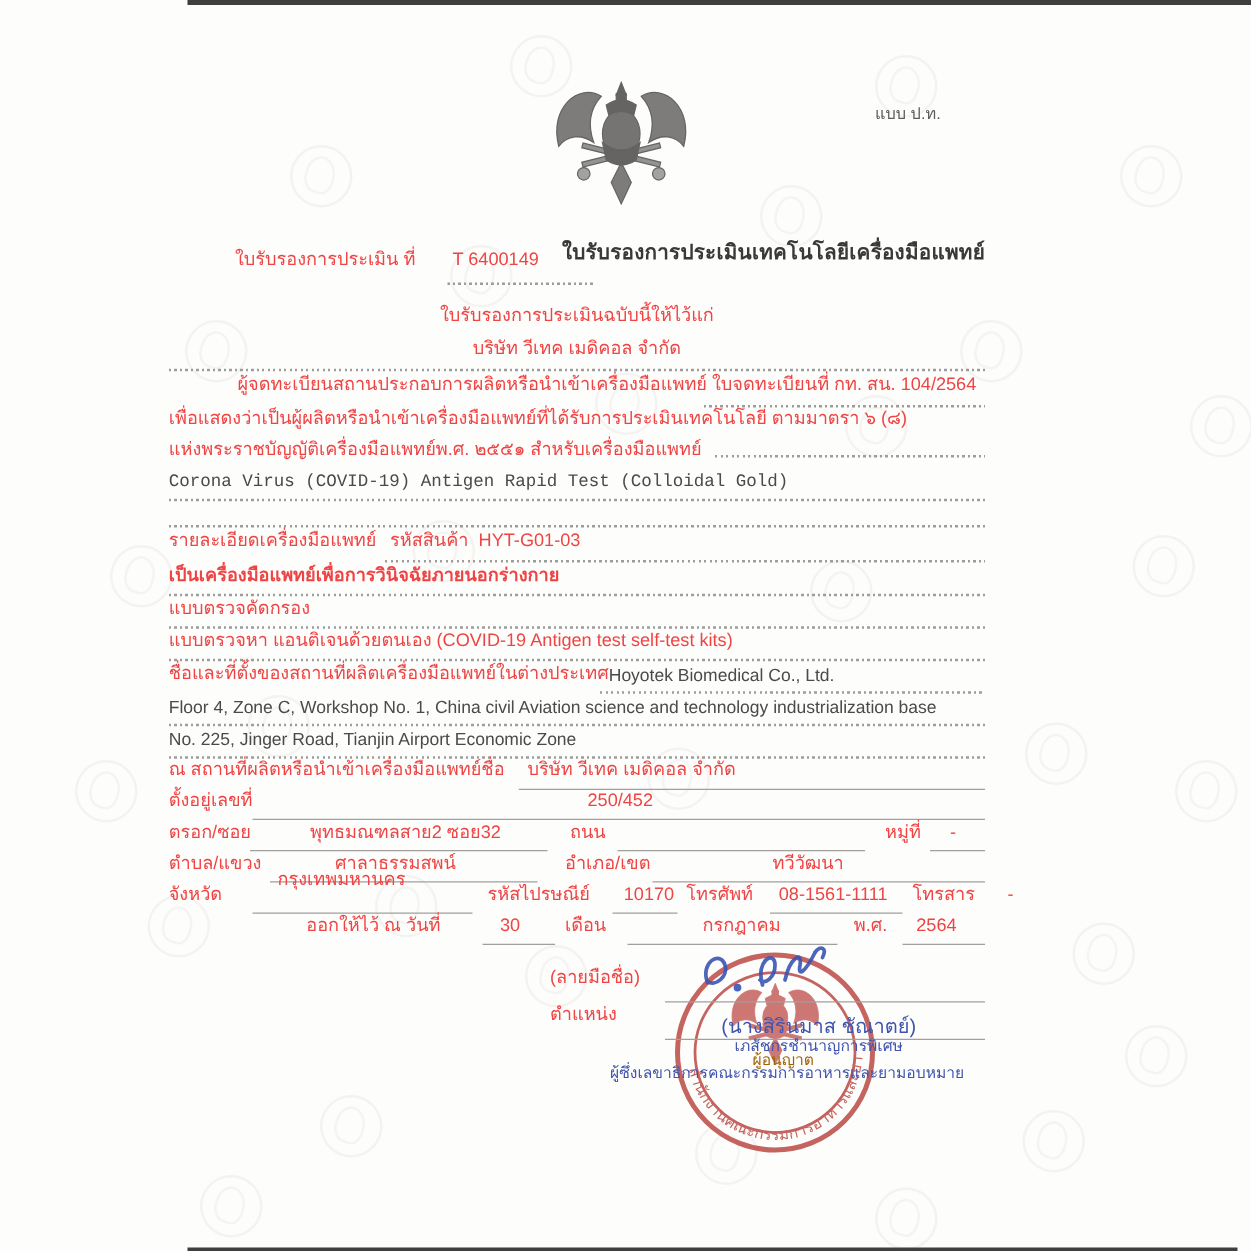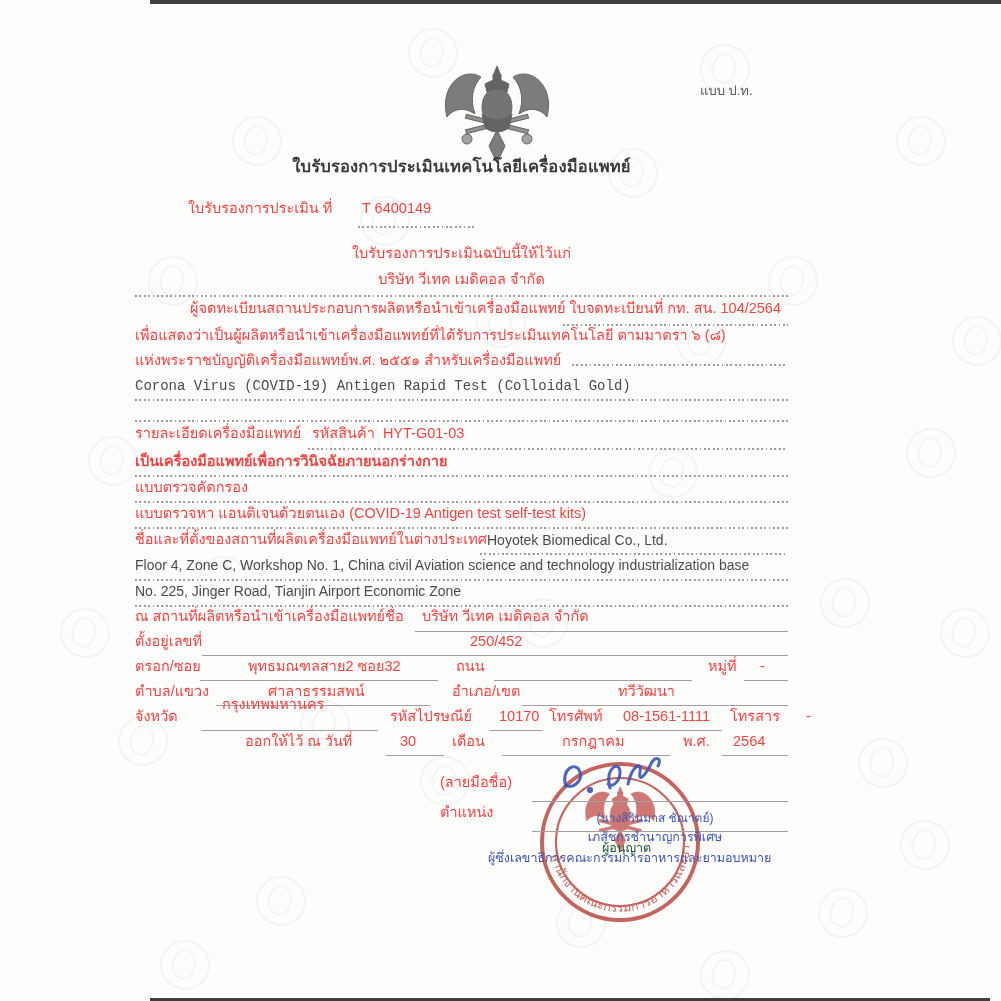--- a/index.html
+++ b/index.html
@@ -15,29 +15,29 @@
   .en{font-size:14px;color:#4a4a48;}
   .center{left:135px;width:653px;text-align:center;}
   .title{font-size:16.5px;font-weight:bold;color:#3a3937;letter-spacing:.2px;}
   
   .dl{position:absolute;height:2px;
       background:repeating-linear-gradient(90deg,#8d8c8a 0 1.8px,transparent 1.8px 4.4px);
       opacity:.85;}
   
   .sl{position:absolute;height:1px;background:#a39f9c;}
   .blue{color:#3f54ae;}
-  .red{color:#14532d;}
+  .red{color:#a16207;}
   .formcode{font-size:13px;color:#5c5b58;}
   .wm{position:absolute;width:46px;height:46px;border:2.5px solid rgba(90,80,80,0.055);
       border-radius:50%;}
   .wm::after{content:"";position:absolute;left:10px;top:7px;width:20px;height:26px;
       border:2px solid rgba(90,80,80,0.05);border-radius:50% 60% 40% 50%;
       transform:rotate(18deg);}
   .edge{position:absolute;background:#413f3e;}
-  .sig-name{font-size:12px;}
+  .sig-name{font-size:16px;}
   .sig-small{font-size:12.5px;}
   .stamp-wrap{position:absolute;left:528px;top:750px;width:184px;height:184px;}
   .sig-svg{position:absolute;left:552px;top:752px;width:140px;height:56px;}
 </style>
 </head>
 <body>
 
 <div class="page">
 
   <div class="edge" style="left:150px;top:0;width:851px;height:4px;"></div>
@@ -90,21 +90,21 @@
         <path d="M45 52 Q60 64 75 52 L72 66 Q60 74 48 66 Z"></path>
         <path d="M60 68 L52 84 L60 101 L68 84 Z" fill-opacity="0.85"></path>
         <rect x="28" y="60" width="64" height="4" transform="rotate(14 60 62)" fill-opacity="0.7"></rect>
         <rect x="28" y="60" width="64" height="4" transform="rotate(-14 60 62)" fill-opacity="0.7"></rect>
         <circle cx="30" cy="77" r="5" fill-opacity="0.6"></circle>
         <circle cx="90" cy="77" r="5" fill-opacity="0.6"></circle>
       </g>
     </svg>
   </div>
 
-  <div class="abs center title" style="top:153px;">ใบรับรองการประเมินเทคโนโลยีเครื่องมือแพทย์</div>
+  <div class="abs center title" style="top:188px;text-align:right;">ใบรับรองการประเมินเทคโนโลยีเครื่องมือแพทย์</div>
 
   <div class="abs th" style="left:188px;top:200px;">ใบรับรองการประเมิน ที่</div>
   <div class="abs th" style="left:362px;top:200px;">T 6400149</div>
   <div class="dl" style="left:358px;top:226px;width:118px;"></div>
 
   <div class="abs center th" style="top:245px;">ใบรับรองการประเมินฉบับนี้ให้ไว้แก่</div>
   <div class="abs center th" style="top:271px;">บริษัท วีเทค เมดิคอล จำกัด</div>
   <div class="dl" style="left:135px;top:295px;width:653px;"></div>
 
   <div class="abs th" style="left:190px;top:300px;"><span>ผู้จดทะเบียนสถานประกอบการผลิตหรือนำเข้าเครื่องมือแพทย์ ใบจดทะเบียนที่</span>&nbsp;<span>กท. สน. 104/2564</span></div>

